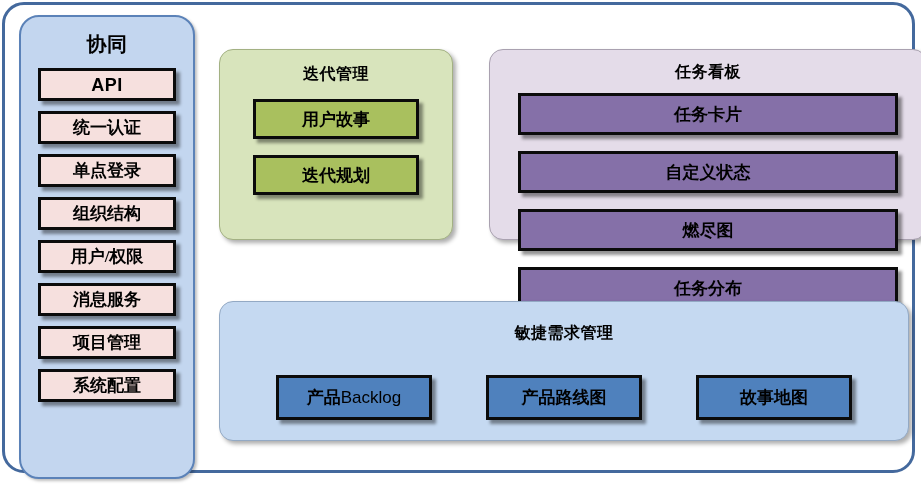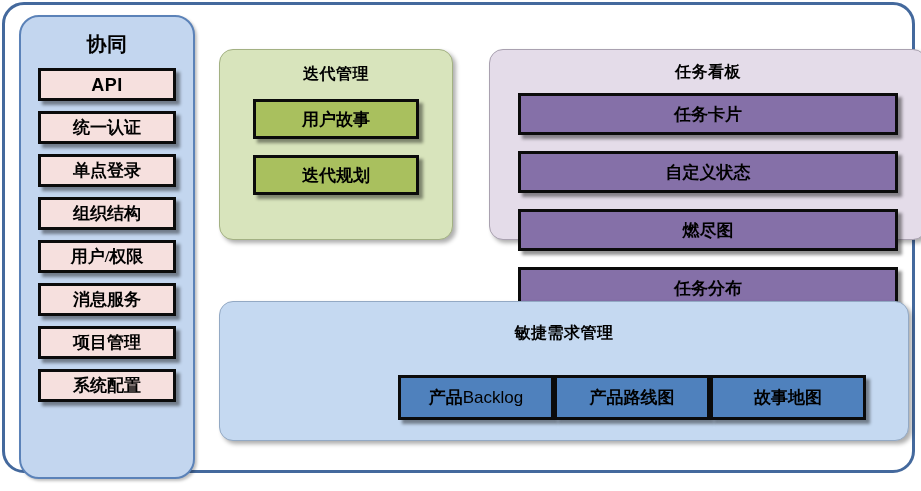--- a/index.html
+++ b/index.html
@@ -149,22 +149,22 @@
     background: #C5D9F1;
     border-color: #93A9C4;
   }
   .panel-blue .panel-title {
     font-size: 16px;
     margin-top: 21px;
     margin-bottom: 31px;
   }
   .blue-row {
     display: flex;
-    justify-content: flex-end;
-    padding: 0 42px;
+    justify-content: space-between;
+    padding: 0 56px;
   }
   .item-blue {
     background: #4F81BD;
     width: 156px;
     height: 45px;
     font-size: 17px;
     font-weight: bold;
   }
   .item-blue .latin {
     font-family: "Liberation Sans", "DejaVu Sans", sans-serif;

